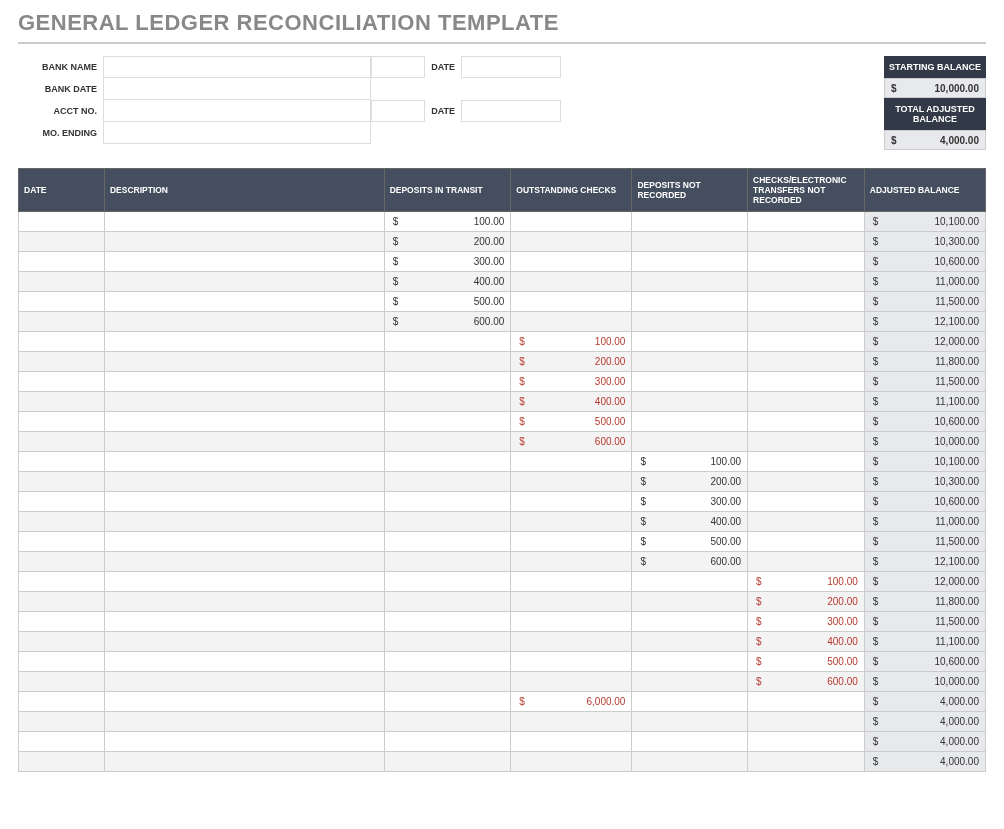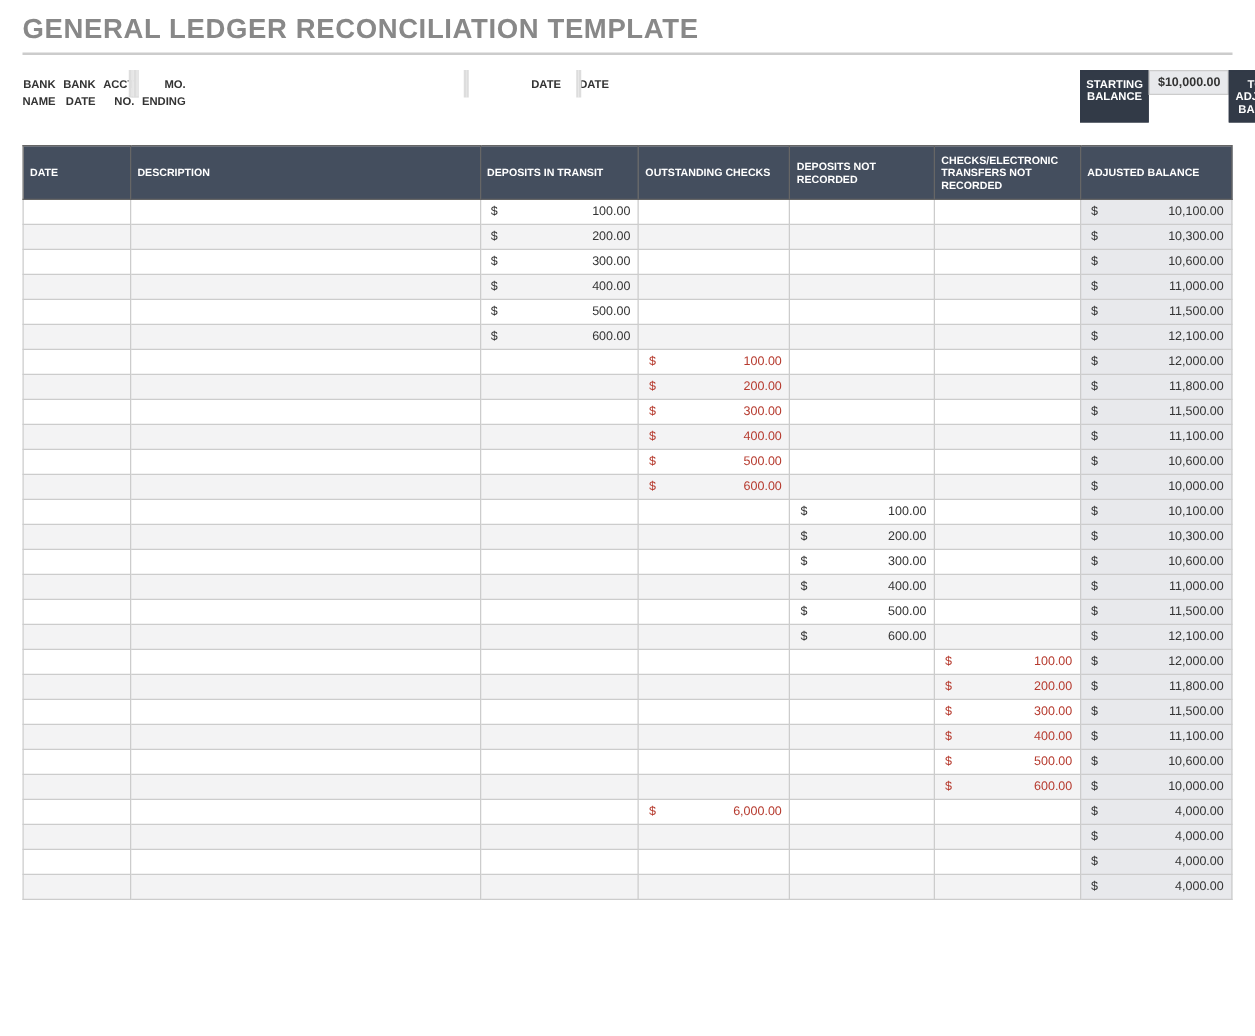--- a/index.html
+++ b/index.html
@@ -1,28 +1,28 @@
 <!DOCTYPE html>
 <html><head>
 <meta charset="utf-8">
 <style>
 * { box-sizing: border-box; margin: 0; padding: 0; }
 body { font-family: Arial, Helvetica, sans-serif; background: #fff; font-size: 10px; color: #333; padding: 10px 18px; width: 1004px; }
 .title { font-size: 22px; font-weight: bold; color: #888; letter-spacing: 0.5px; border-bottom: 2px solid #ccc; padding-bottom: 6px; margin-bottom: 12px; }
 .header-section { display: flex; gap: 0; margin-bottom: 18px; align-items: flex-start; }
-.header-col { display: flex; flex-direction: row; }
+.header-col { display: flex; flex-direction: column; }
 .header-col.labels1 { width: 85px; }
 .header-col.inputs1 { width: 268px; }
 .header-col.labels2 { width: 82px; }
 .header-col.inputs2 { width: 54px; }
 .header-col.labels3 { width: 36px; }
 .header-col.inputs3 { width: 100px; }
 .header-col.spacer { flex: 1; }
 .header-col.balance-hint { width: auto; justify-content: flex-start; }
-.header-col.balance { width: 122px; }
+.header-col.balance { width: 102px; }
 .hdr-label { font-size: 9px; font-weight: bold; text-align: right; padding: 4px 6px 4px 0; height: 22px; line-height: 14px; }
 .hdr-input { border: 1px solid #ddd; border-top: none; height: 22px; background: #fff; }
 .hdr-input:first-child { border-top: 1px solid #ddd; }
 .hdr-input.borderless { border: none; }
 .balance-hint-text { font-size: 9px; font-style: italic; text-align: right; padding: 6px 4px 0 0; height: 38px; display: flex; align-items: center; justify-content: flex-end; }
 .balance-box { background: #323a47; color: #fff; font-size: 9px; font-weight: bold; text-align: center; padding: 5px 4px; border: 1px solid #323a47; }
 .balance-val { background: #e8e9ec; border: 1px solid #ccc; padding: 3px 6px; display: flex; justify-content: space-between; font-size: 10px; font-weight: bold; height: 20px; align-items: center; }
 .table { width: 100%; border-collapse: collapse; table-layout: fixed; }
 .table th { background: #444e5e; color: #fff; font-size: 8.5px; font-weight: bold; text-align: left; padding: 6px 5px; border: 1px solid #666; vertical-align: middle; height: 42px; }
 .table td { border: 1px solid #ccc; padding: 2px 6px; height: 20px; font-size: 10px; vertical-align: middle; }

